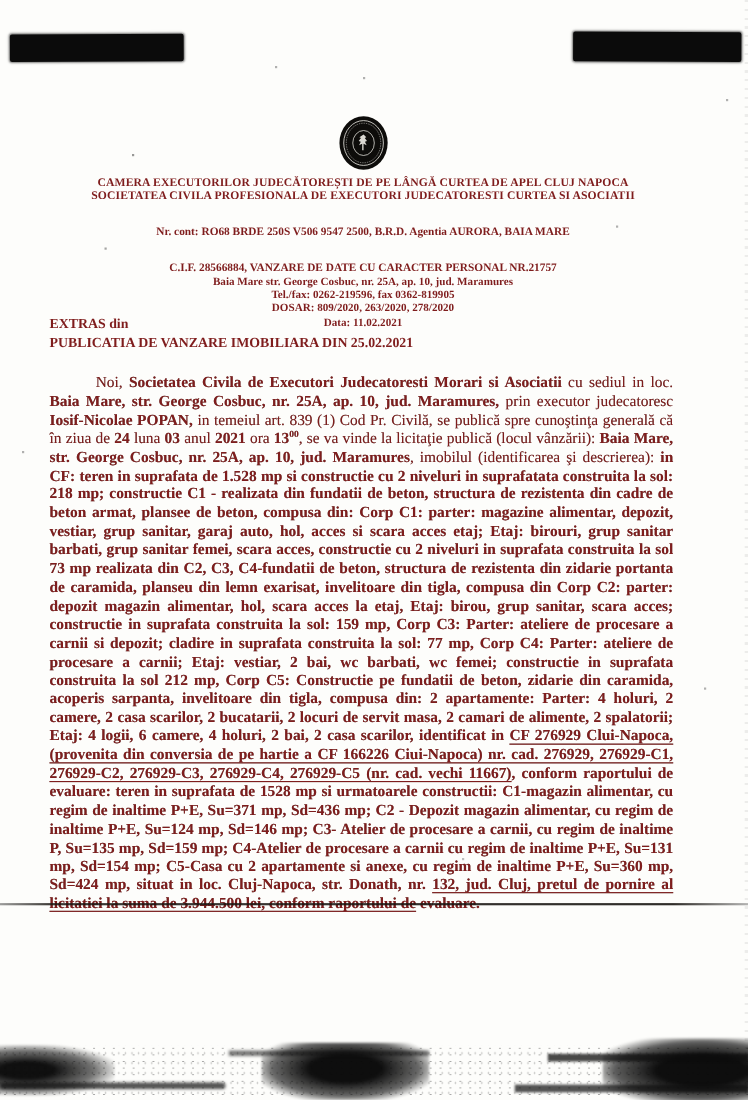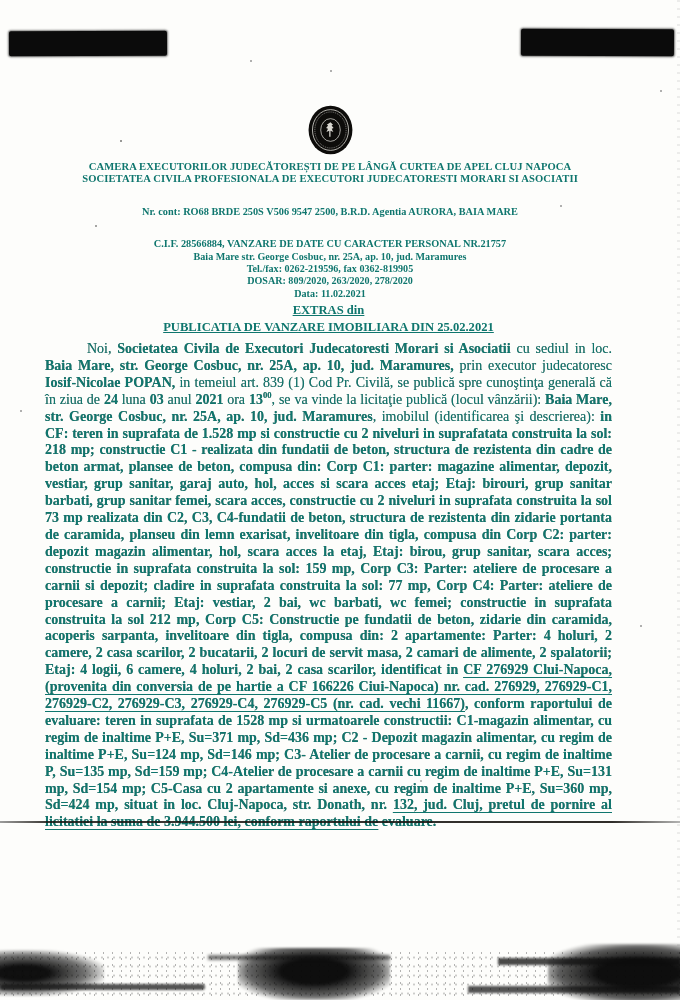--- a/index.html
+++ b/index.html
@@ -3,21 +3,21 @@
 <meta charset="utf-8">
 <style>
   html,body{margin:0;padding:0;background:#e8e8e6;}
   .page{
     position:relative;
     width:680px;height:1000px;
     margin:0 auto;
     background:#fdfdfb;
     overflow:hidden;
     font-family:"Liberation Serif","DejaVu Serif",serif;
-    color:#0f766e;
+    color:#7f1d1d;
   }
   
   .bar{position:absolute;background:#0b0b0b;box-shadow:0 0 2px 1px rgba(10,10,10,.55);}
   .bar-tl{left:9px;top:31px;width:158px;height:25px;border-radius:2px;transform:rotate(-.25deg);}
   .bar-tr{left:521px;top:29px;width:153px;height:27px;border-radius:2px;transform:rotate(.2deg);}
   .rule-artifact{position:absolute;left:0;top:821px;width:680px;height:2px;
     background:linear-gradient(90deg,rgba(60,60,60,.5),rgba(25,22,18,.85) 7%,rgba(25,22,18,.9) 90%,rgba(70,70,70,.4));}
   .bottom-noise{position:absolute;left:0;top:938px;width:680px;height:62px;}
   .bn{position:absolute;}
   .bn-speckle{left:0;top:12px;width:680px;height:46px;
@@ -41,21 +41,21 @@
     background-image:repeating-linear-gradient(180deg,rgba(0,0,0,.3) 0 2px,transparent 2px 8px);opacity:.22;}
   
   .letterhead{position:absolute;left:0;top:104px;width:660px;text-align:center;font-weight:700;}
   .seal-wrap{height:56px;margin-bottom:1px;}
   .seal-wrap svg{display:inline-block;}
   .hl{line-height:12.4px;white-space:nowrap;}
   .hl-1,.hl-2{font-size:10.6px;letter-spacing:.1px;}
   .hl-3,.hl-4{font-size:10.3px;margin-top:20px;}
   .hl-5,.hl-6,.hl-7,.hl-8,.hl-9{font-size:10.1px;}
   
-  .title-block{position:absolute;left:45px;top:302px;width:567px;text-align:center;font-weight:700;text-decoration:underline;}
+  .title-block{position:absolute;left:45px;top:286px;width:567px;text-align:left;font-weight:700;}
   .title-line{font-size:12.6px;line-height:17px;}
   
   .doc-body{position:absolute;left:45px;top:341px;width:567px;text-align:justify;
     font-size:14px;line-height:16.9px;}
   .para{margin:0;text-indent:42px;text-align:justify;}
   .para span{text-shadow:0 0 .35px rgba(20,15,8,.5);}
   .b{font-weight:700;}
   .u{text-decoration:underline;text-decoration-thickness:1.3px;text-underline-offset:2.5px;}
   .sup{vertical-align:super;font-size:.62em;line-height:0;}
 </style>
@@ -73,21 +73,21 @@
     <div class="seal-wrap">
       <svg width="47" height="52" viewBox="0 0 60 66" aria-hidden="true">
         <ellipse cx="30" cy="33" rx="28" ry="31" fill="#0d0c0a"></ellipse>
         <ellipse cx="30" cy="33" rx="23" ry="26" fill="none" stroke="#efede7" stroke-width="1.1" opacity=".85"></ellipse>
         <ellipse cx="30" cy="33" rx="20" ry="23" fill="none" stroke="#efede7" stroke-width=".7" stroke-dasharray="1.6 1.2" opacity=".8"></ellipse>
         <ellipse cx="30" cy="33" rx="12.5" ry="14.5" fill="none" stroke="#efede7" stroke-width="1" opacity=".85"></ellipse>
         <path d="M30 23 l3.2 3.4 -1.8 .9 2.6 3.3 -2.4 .9 2 4 -3.6 -1.6 0 7.6 -1.6 0 0 -7.6 -3.6 1.6 2 -4 -2.4 -.9 2.6 -3.3 -1.8 -.9 z" fill="#efede7" opacity=".9"></path>
       </svg>
     </div>
     <div class="hl hl-1">CAMERA EXECUTORILOR JUDECĂTOREȘTI DE PE LÂNGĂ CURTEA DE APEL CLUJ NAPOCA</div>
-    <div class="hl hl-2">SOCIETATEA CIVILA PROFESIONALA DE EXECUTORI JUDECATORESTI MORARI SI ASOCIATII</div>
+    <div class="hl hl-2">SOCIETATEA CIVILA PROFESIONALA DE EXECUTORI JUDECATORESTI CURTEA SI ASOCIATII</div>
     <div class="hl hl-3">Nr. cont: RO68 BRDE 250S V506 9547 2500, B.R.D. Agentia AURORA, BAIA MARE</div>
     <div class="hl hl-4">C.I.F.    28566884, VANZARE DE DATE CU CARACTER PERSONAL NR.21757</div>
     <div class="hl hl-5">Baia Mare str. George Cosbuc, nr. 25A, ap. 10, jud. Maramures</div>
     <div class="hl hl-6">Tel./fax: 0262-219596, fax 0362-819905</div>
     <div class="hl hl-8">DOSAR: 809/2020, 263/2020, 278/2020</div>
     <div class="hl hl-9">Data: 11.02.2021</div>
   </header>
 
   <section class="title-block">
     <div class="title-line">EXTRAS din</div>

